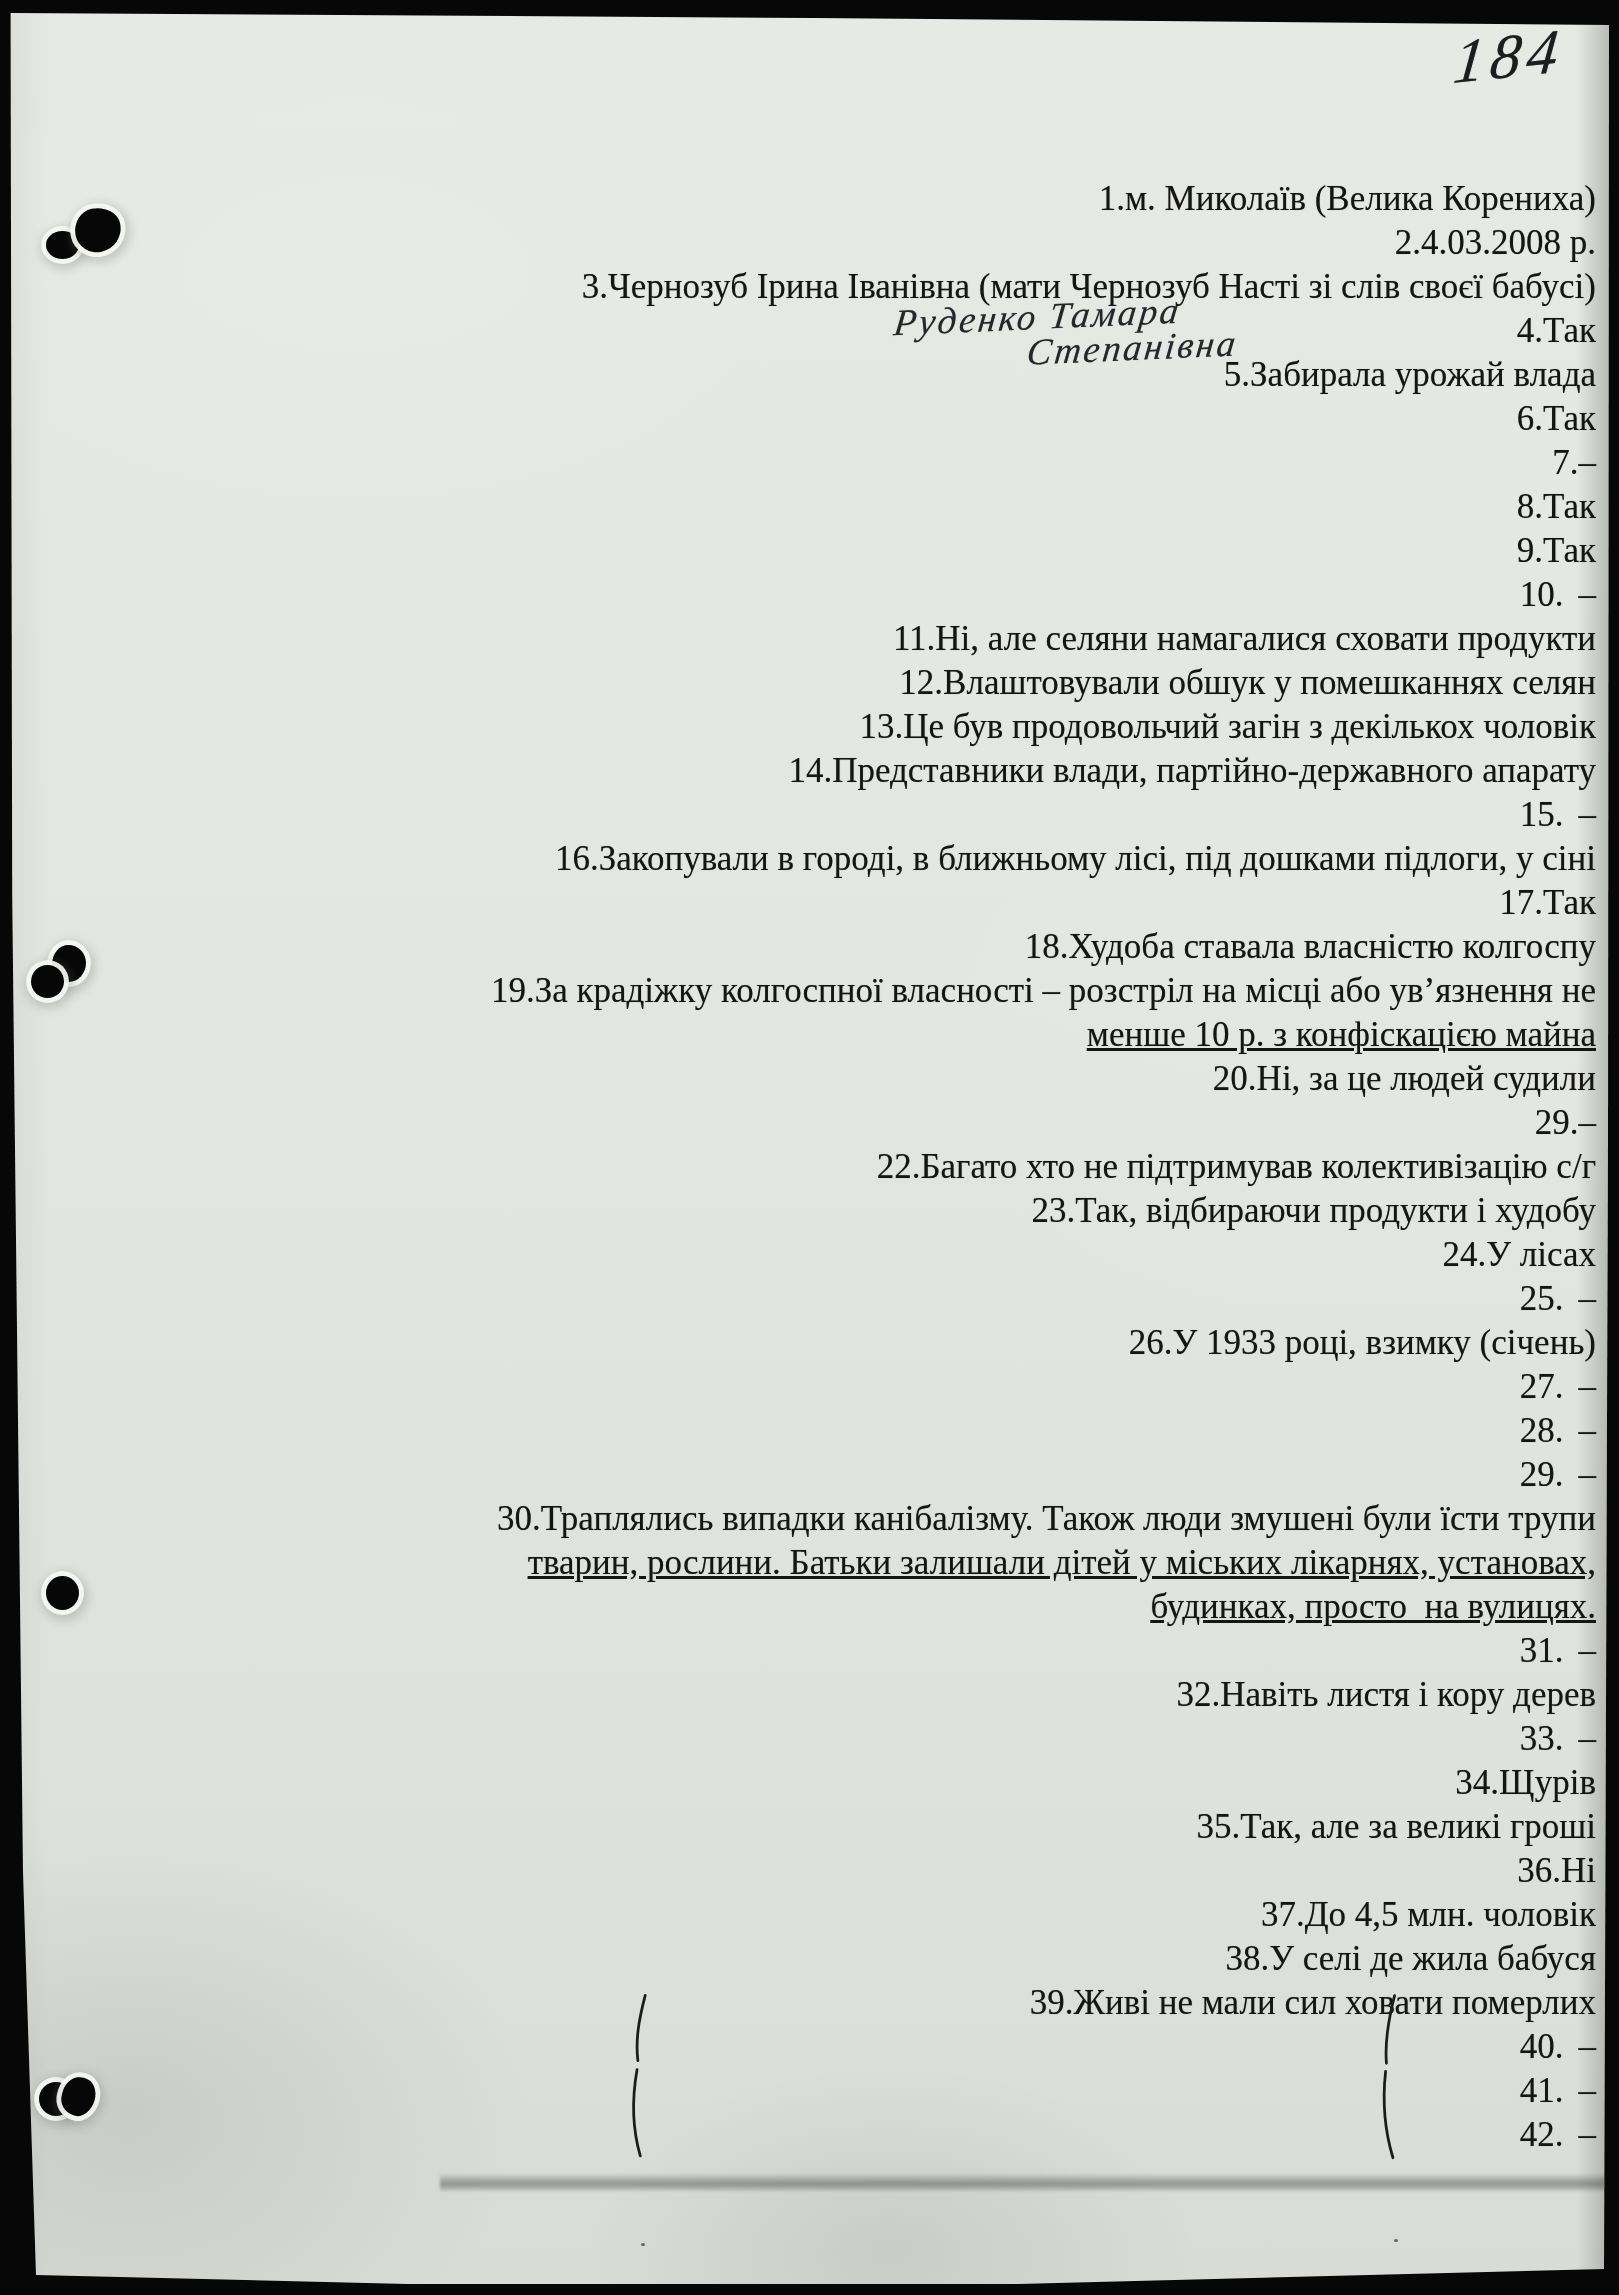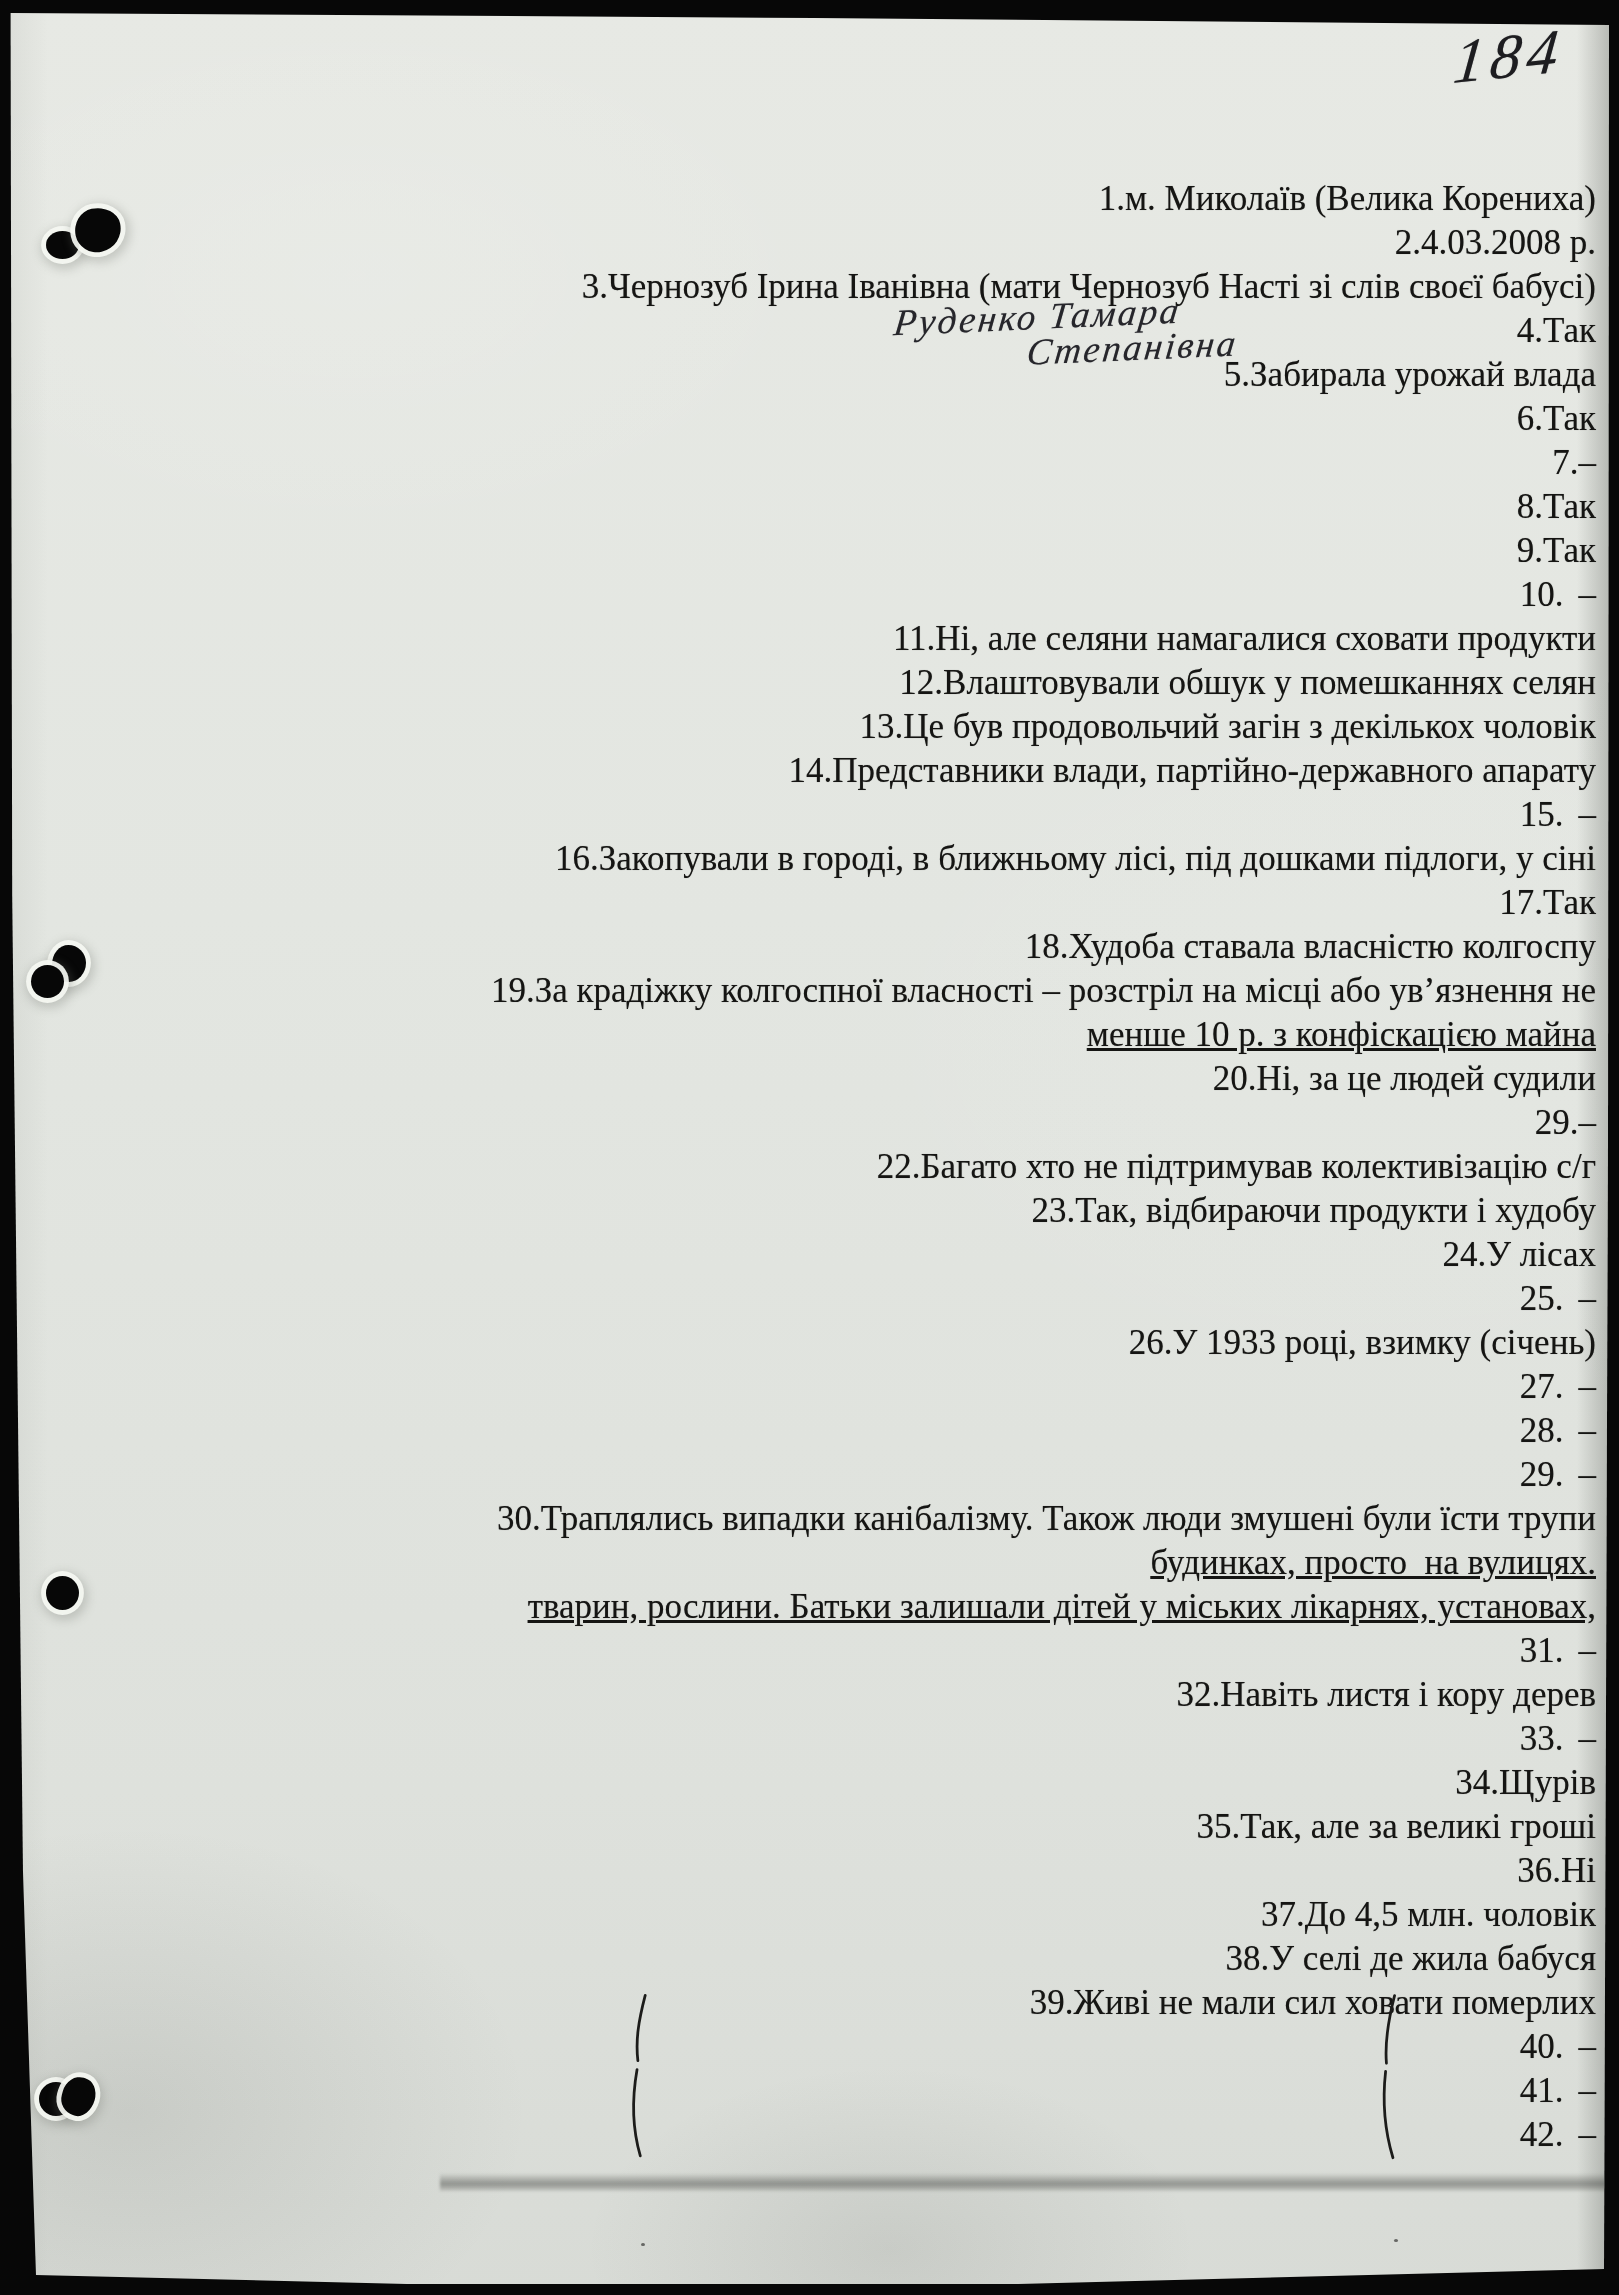--- a/index.html
+++ b/index.html
@@ -102,22 +102,22 @@
         <div class="line double"><span class="num">29.</span><span class="txt">–</span></div>
         <div class="line double"><span class="num">22.</span><span class="txt">Багато хто не підтримував колективізацію с/г</span></div>
         <div class="line double"><span class="num">23.</span><span class="txt">Так, відбираючи продукти і худобу</span></div>
         <div class="line double"><span class="num">24.</span><span class="txt">У лісах</span></div>
         <div class="line double gap"><span class="num">25.</span><span class="txt">–</span></div>
         <div class="line double"><span class="num">26.</span><span class="txt">У 1933 році, взимку (січень)</span></div>
         <div class="line double gap"><span class="num">27.</span><span class="txt">–</span></div>
         <div class="line double gap"><span class="num">28.</span><span class="txt">–</span></div>
         <div class="line double gap"><span class="num">29.</span><span class="txt">–</span></div>
         <div class="line double"><span class="num">30.</span><span class="txt">Траплялись випадки канібалізму. Також люди змушені були їсти трупи</span></div>
+        <div class="line cont"><span class="txt">тварин, рослини. Батьки залишали дітей у міських лікарнях, установах,</span></div>
         <div class="line cont"><span class="txt">будинках, просто  на вулицях.</span></div>
-        <div class="line cont"><span class="txt">тварин, рослини. Батьки залишали дітей у міських лікарнях, установах,</span></div>
         <div class="line double gap"><span class="num">31.</span><span class="txt">–</span></div>
         <div class="line double"><span class="num">32.</span><span class="txt">Навіть листя і кору дерев</span></div>
         <div class="line double gap"><span class="num">33.</span><span class="txt">–</span></div>
         <div class="line double"><span class="num">34.</span><span class="txt">Щурів</span></div>
         <div class="line double"><span class="num">35.</span><span class="txt">Так, але за великі гроші</span></div>
         <div class="line double"><span class="num">36.</span><span class="txt">Ні</span></div>
         <div class="line double"><span class="num">37.</span><span class="txt">До 4,5 млн. чоловік</span></div>
         <div class="line double"><span class="num">38.</span><span class="txt">У селі де жила бабуся</span></div>
         <div class="line double"><span class="num">39.</span><span class="txt">Живі не мали сил ховати померлих</span></div>
         <div class="line double gap"><span class="num">40.</span><span class="txt">–</span></div>

